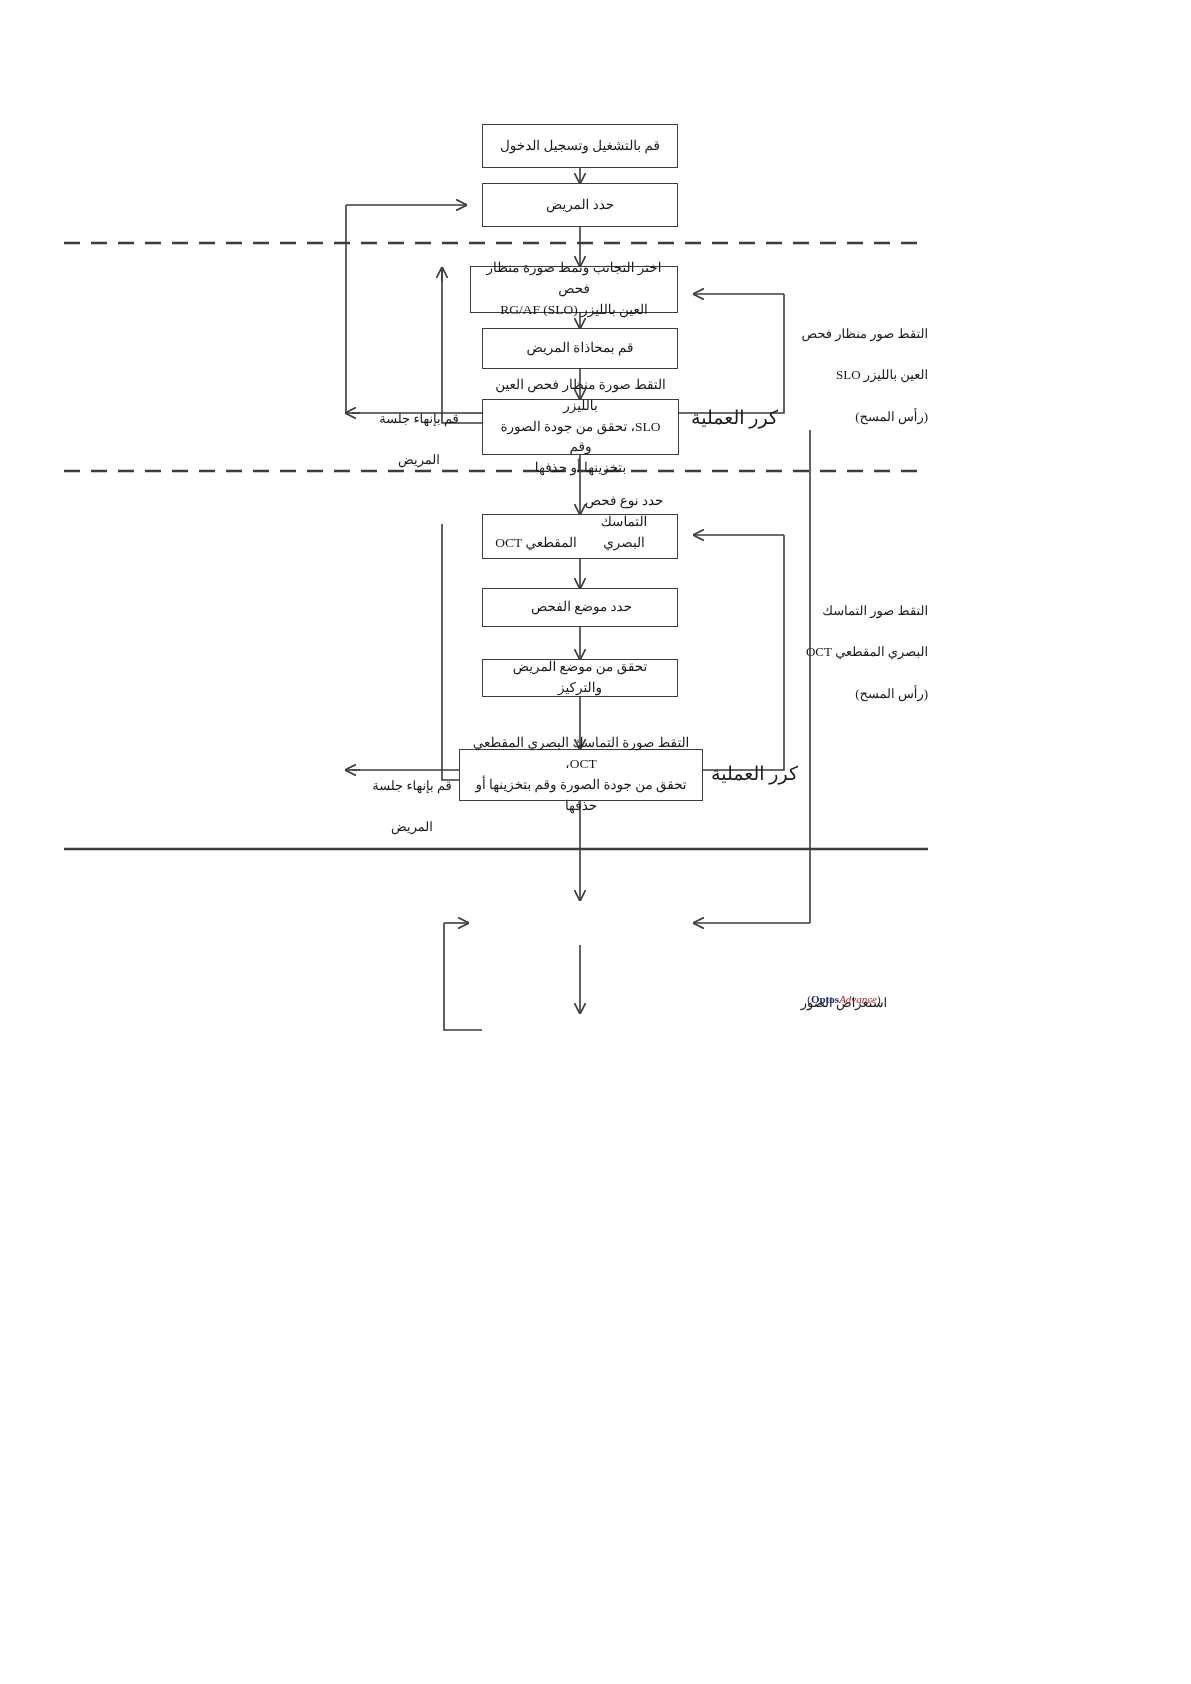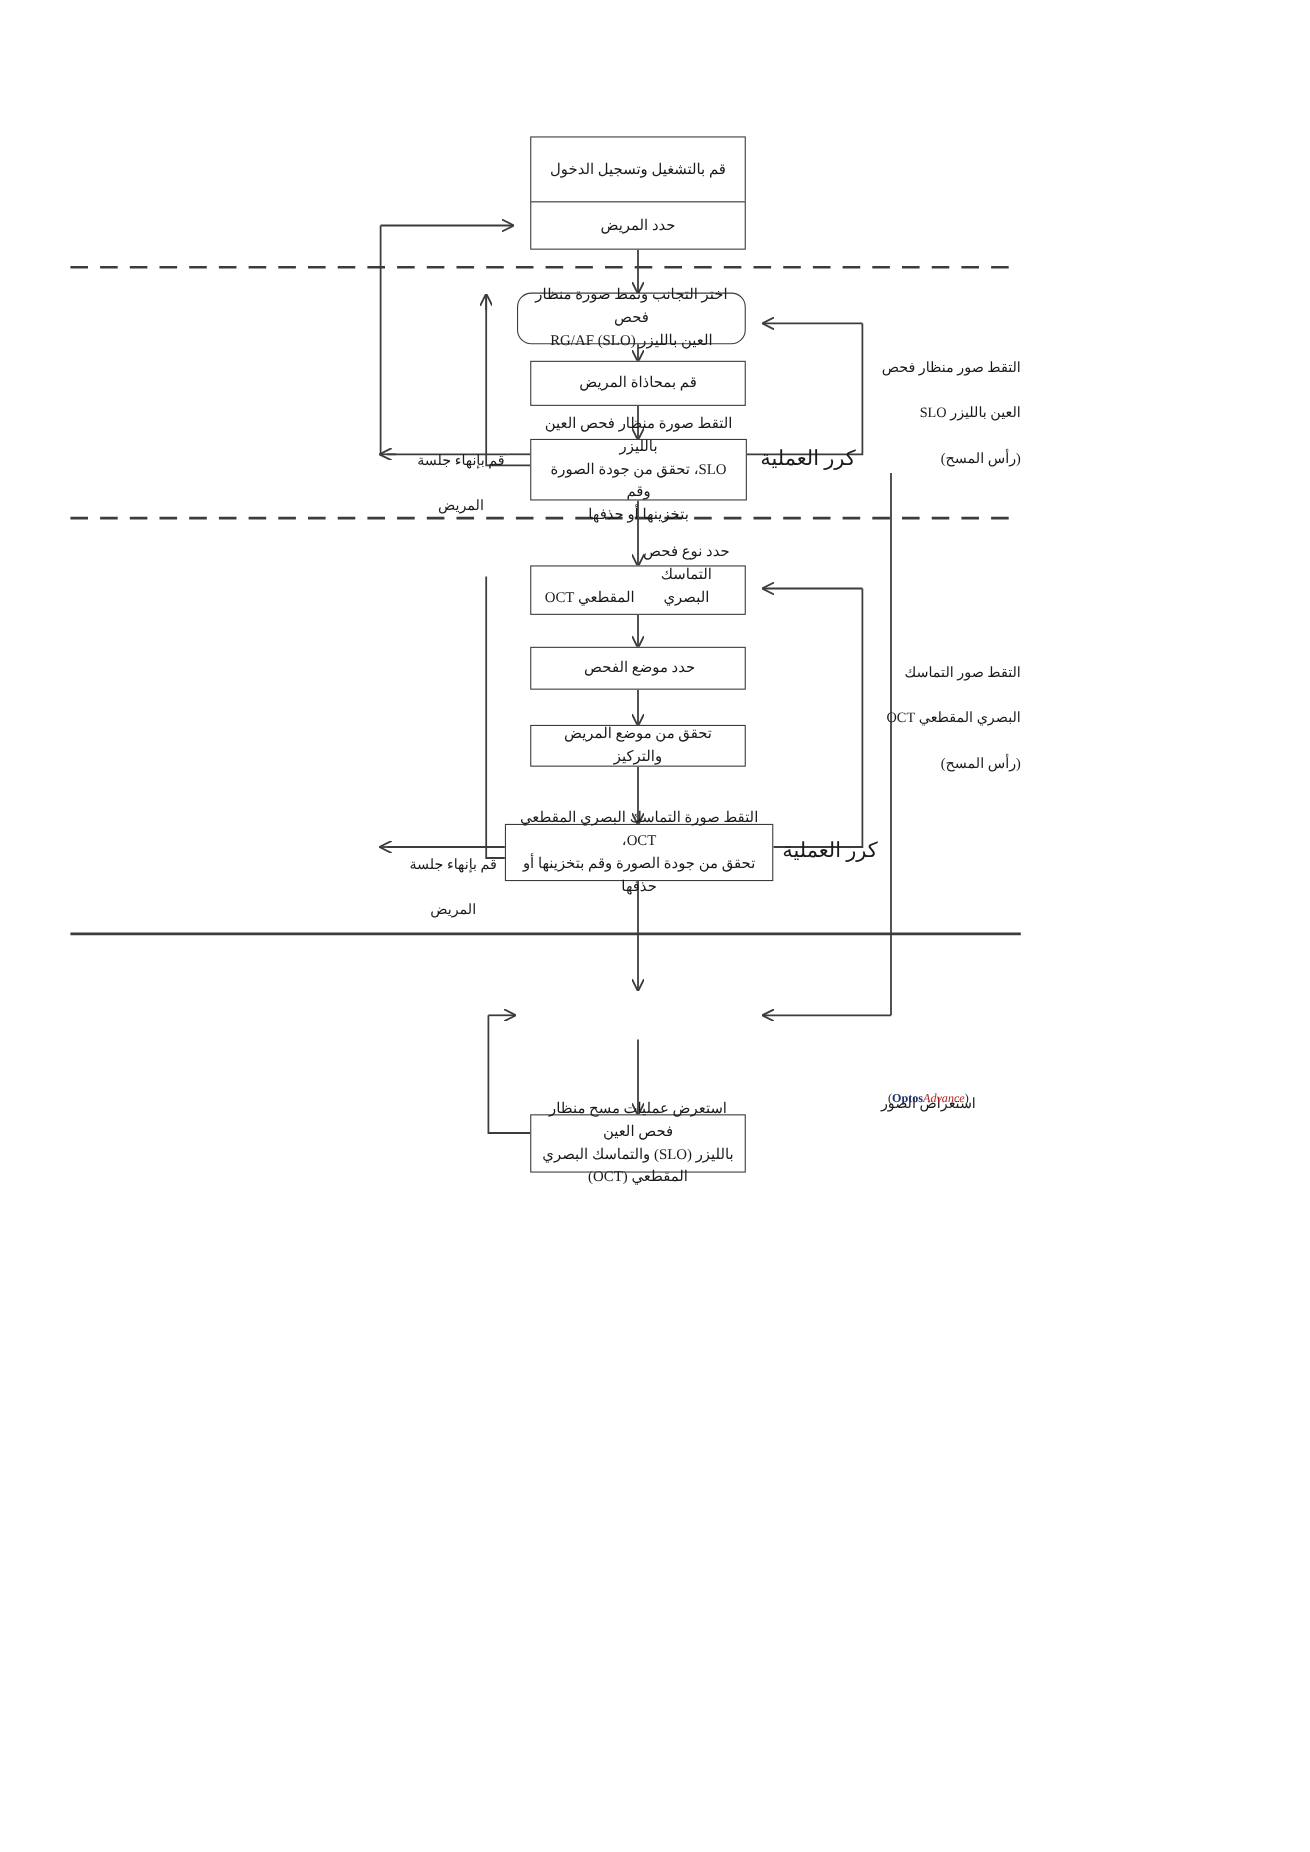--- a/index.html
+++ b/index.html
@@ -140,29 +140,29 @@
       <line x1="810" y1="923" x2="694" y2="923" marker-end="url(#arrow)"></line>
 
       <line x1="580" y1="945" x2="580" y2="1013" marker-end="url(#arrow)"></line>
 
       <polyline points="482,1030 444,1030 444,923"></polyline>
       <line x1="444" y1="923" x2="468" y2="923" marker-end="url(#arrow)"></line>
 
     </g>
   </svg>
 
-  <div class="box" style="left:482px; top:124px; width:196px; height:60px;">
+  <div class="box" style="left:482px; top:124px; width:196px; height:44px;">
     <span>قم بالتشغيل وتسجيل الدخول</span>
   </div>
 
   <div class="box" style="left:482px; top:183px; width:196px; height:44px;">
     <span>حدد المريض</span>
   </div>
 
-  <div class="box" style="left:470px; top:266px; width:208px; height:47px; flex-direction:column; justify-content:center;border-radius:13px;">
+  <div class="box" style="left:470px; top:266px; width:208px; height:47px; flex-direction:column; justify-content:center;">
     <span>اختر التجانب ونمط صورة منظار فحص</span>
     <span>العين بالليزر (SLO) RG/AF</span>
   </div>
 
   <div class="box" style="left:482px; top:328px; width:196px; height:41px;">
     <span>قم بمحاذاة المريض</span>
   </div>
 
   <div class="box" style="left:482px; top:399px; width:197px; height:56px; flex-direction:column; justify-content:center;">
     <span>التقط صورة منظار فحص العين بالليزر</span>
@@ -182,25 +182,20 @@
   <div class="box" style="left:482px; top:659px; width:196px; height:38px;">
     <span>تحقق من موضع المريض والتركيز</span>
   </div>
 
   <div class="box" style="left:459px; top:749px; width:244px; height:52px; flex-direction:column; justify-content:center;">
     <span>التقط صورة التماسك البصري المقطعي OCT،</span>
     <span>تحقق من جودة الصورة وقم بتخزينها أو حذفها</span>
   </div>
 
 
-  <div class="box" style="left:482px; top:1013px; width:196px; height:53px; flex-direction:column; justify-content:center;">
-    <span>استعرض عمليات مسح منظار فحص العين</span>
-    <span>بالليزر (SLO) والتماسك البصري</span>
-    <span>المقطعي (OCT)</span>
-  </div>
 
   <div class="side-label" style="left:800px; top:303px; width:128px;">
     <div>التقط صور منظار فحص</div>
     <div>العين بالليزر SLO</div>
     <div>(رأس المسح)</div>
   </div>
 
   <div class="side-label" style="left:800px; top:580px; width:128px;">
     <div>التقط صور التماسك</div>
     <div>البصري المقطعي OCT</div>

